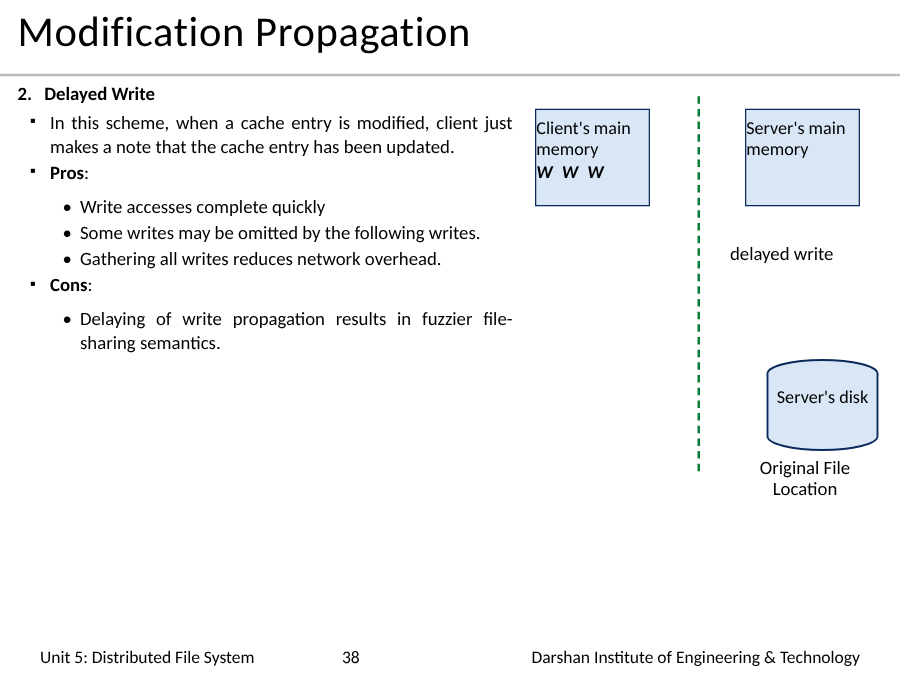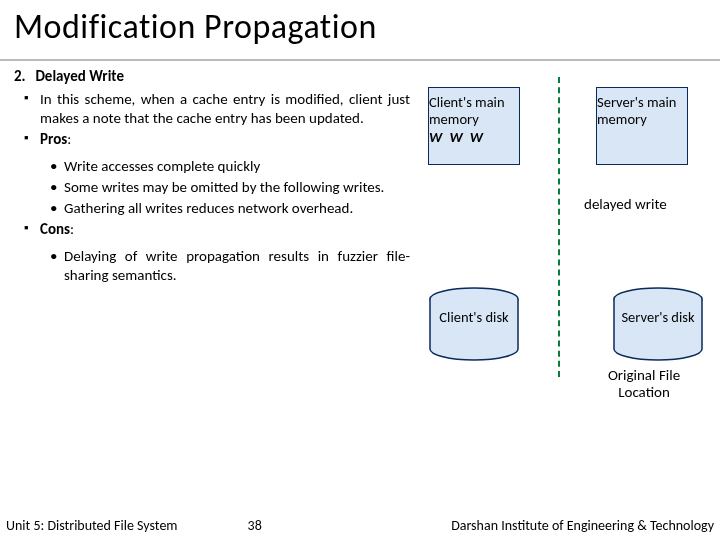--- a/index.html
+++ b/index.html
@@ -111,21 +111,21 @@
     line-height: 1.15;
   }
   .footer {
     position: absolute;
     bottom: 6px;
     left: 0;
     width: 100%;
     display: flex;
     align-items: center;
     font-size: 14px;
-    padding: 0 6px;
+    padding: 0 32px;
   }
   .footer .unit { flex: 0 0 auto; }
   .footer .pagenum { width: 140px; text-align: left; padding-left: 70px; }
   .footer .inst { flex: 1; text-align: right; }
 </style>
 </head>
 <body>
 
 <div class="title">Modification Propagation</div>
 
@@ -161,27 +161,20 @@
       <div>Client's main memory</div>
       <div class="w">W W W</div>
     </div>
 
     <div class="box server-mem">
       <div>Server's main memory</div>
     </div>
 
     <div class="delayed-label">delayed write</div>
 
-    <div class="cylinder cyl-client">
-      <svg width="92" height="74">
-        <ellipse cx="46" cy="12" rx="44" ry="11" fill="#d9e6f5" stroke="#0a2a5c" stroke-width="1.5"></ellipse>
-        <path d="M2 12 L2 62 A44 11 0 0 0 90 62 L90 12" fill="#d9e6f5" stroke="#0a2a5c" stroke-width="1.5"></path>
-      </svg>
-      <div class="clabel">Client's disk</div>
-    </div>
 
     <div class="cylinder cyl-server">
       <svg width="92" height="74">
         <ellipse cx="46" cy="12" rx="44" ry="11" fill="#d9e6f5" stroke="#0a2a5c" stroke-width="1.5"></ellipse>
         <path d="M2 12 L2 62 A44 11 0 0 0 90 62 L90 12" fill="#d9e6f5" stroke="#0a2a5c" stroke-width="1.5"></path>
       </svg>
       <div class="clabel">Server's disk</div>
     </div>
 
     <div class="orig-label">Original File Location</div>

